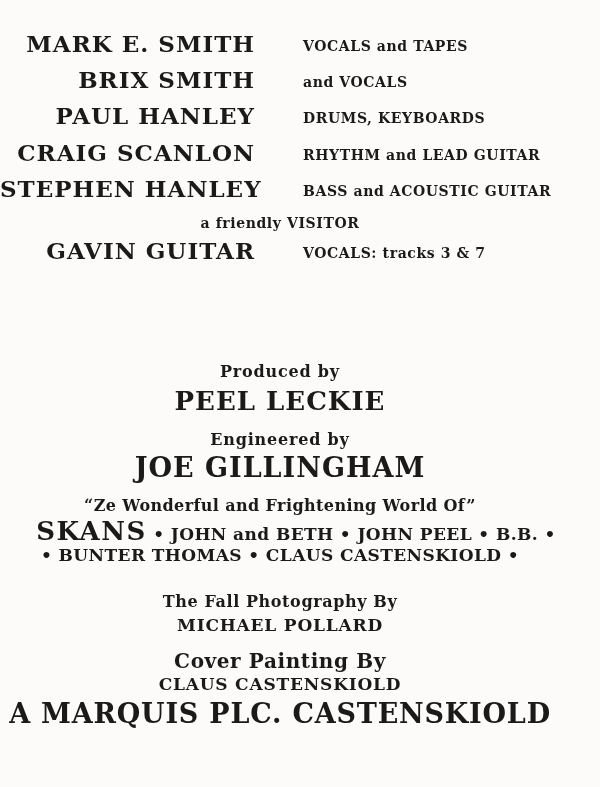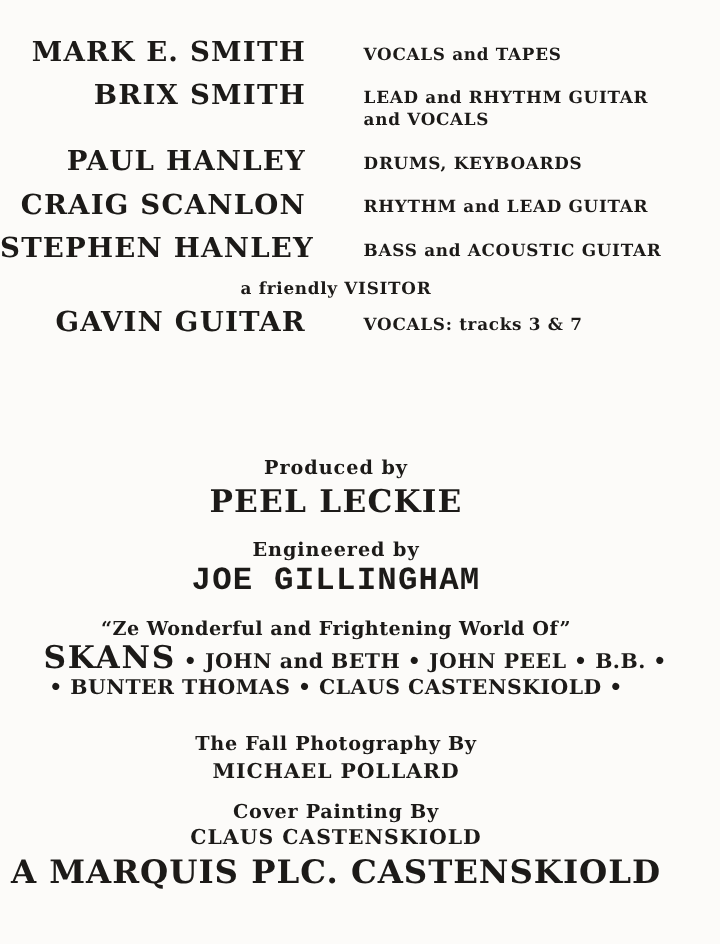--- a/index.html
+++ b/index.html
@@ -48,46 +48,45 @@
   }
   .center {
     text-align: center;
     line-height: 1.0;
   }
   .visitor   { font-size: 14px; letter-spacing: 0.6px; margin-top: 16px; }
   .gavinrow  { margin-top: 9px; margin-bottom: 0; }
   .plabel    { font-size: 16px; letter-spacing: 0.8px; margin-top: 102px; }
   .pname     { font-size: 26px; letter-spacing: 1px;   margin-top: 8px; }
   .elabel    { font-size: 16px; letter-spacing: 0.8px; margin-top: 18px; }
-  .ename     { font-size: 27px; letter-spacing: 1px;   margin-top: 6px; font-family: Liberation Mono, monospace; }
+  .ename     { font-size: 27px; letter-spacing: 1px;   margin-top: 6px; }
   .quote     { font-size: 16px; letter-spacing: 0.4px; margin-top: 17px; }
   .skansline { font-size: 17px; letter-spacing: 0.4px; margin-top: 4px; white-space: nowrap; padding-left: 32px; }
   .skans     { font-size: 26px; letter-spacing: 1.5px; }
   .thanks2   { font-size: 17px; letter-spacing: 0.4px; margin-top: 3px; }
   .photolab  { font-size: 16px; letter-spacing: 0.6px; margin-top: 30px; }
   .photoname { font-size: 17px; letter-spacing: 0.8px; margin-top: 7px; }
-  .paintlab  { font-size: 16px; letter-spacing: 0.6px; margin-top: 17px; }
+  .paintlab  { font-size: 20px; letter-spacing: 0.6px; margin-top: 17px; }
   .paintname { font-size: 17px; letter-spacing: 0.8px; margin-top: 5px; }
   .footer    { font-size: 27px; letter-spacing: 0.8px; margin-top: 7px; white-space: nowrap; }
 </style>
 </head>
 <body>
 
 <div class="page">
   <div class="wrap">
 
     <div class="crow">
       <div class="cname">MARK E. SMITH</div>
       <div class="crole">VOCALS and TAPES</div>
     </div>
 
     <div class="crow">
       <div class="cname">BRIX SMITH</div>
       <div class="crole">
-        <div>LEAD and RHYTHM GUITAR</div>
         <div>and VOCALS</div>
       </div>
     </div>
 
 
     <div class="crow">
       <div class="cname">PAUL HANLEY</div>
       <div class="crole">DRUMS, KEYBOARDS</div>
     </div>
 

